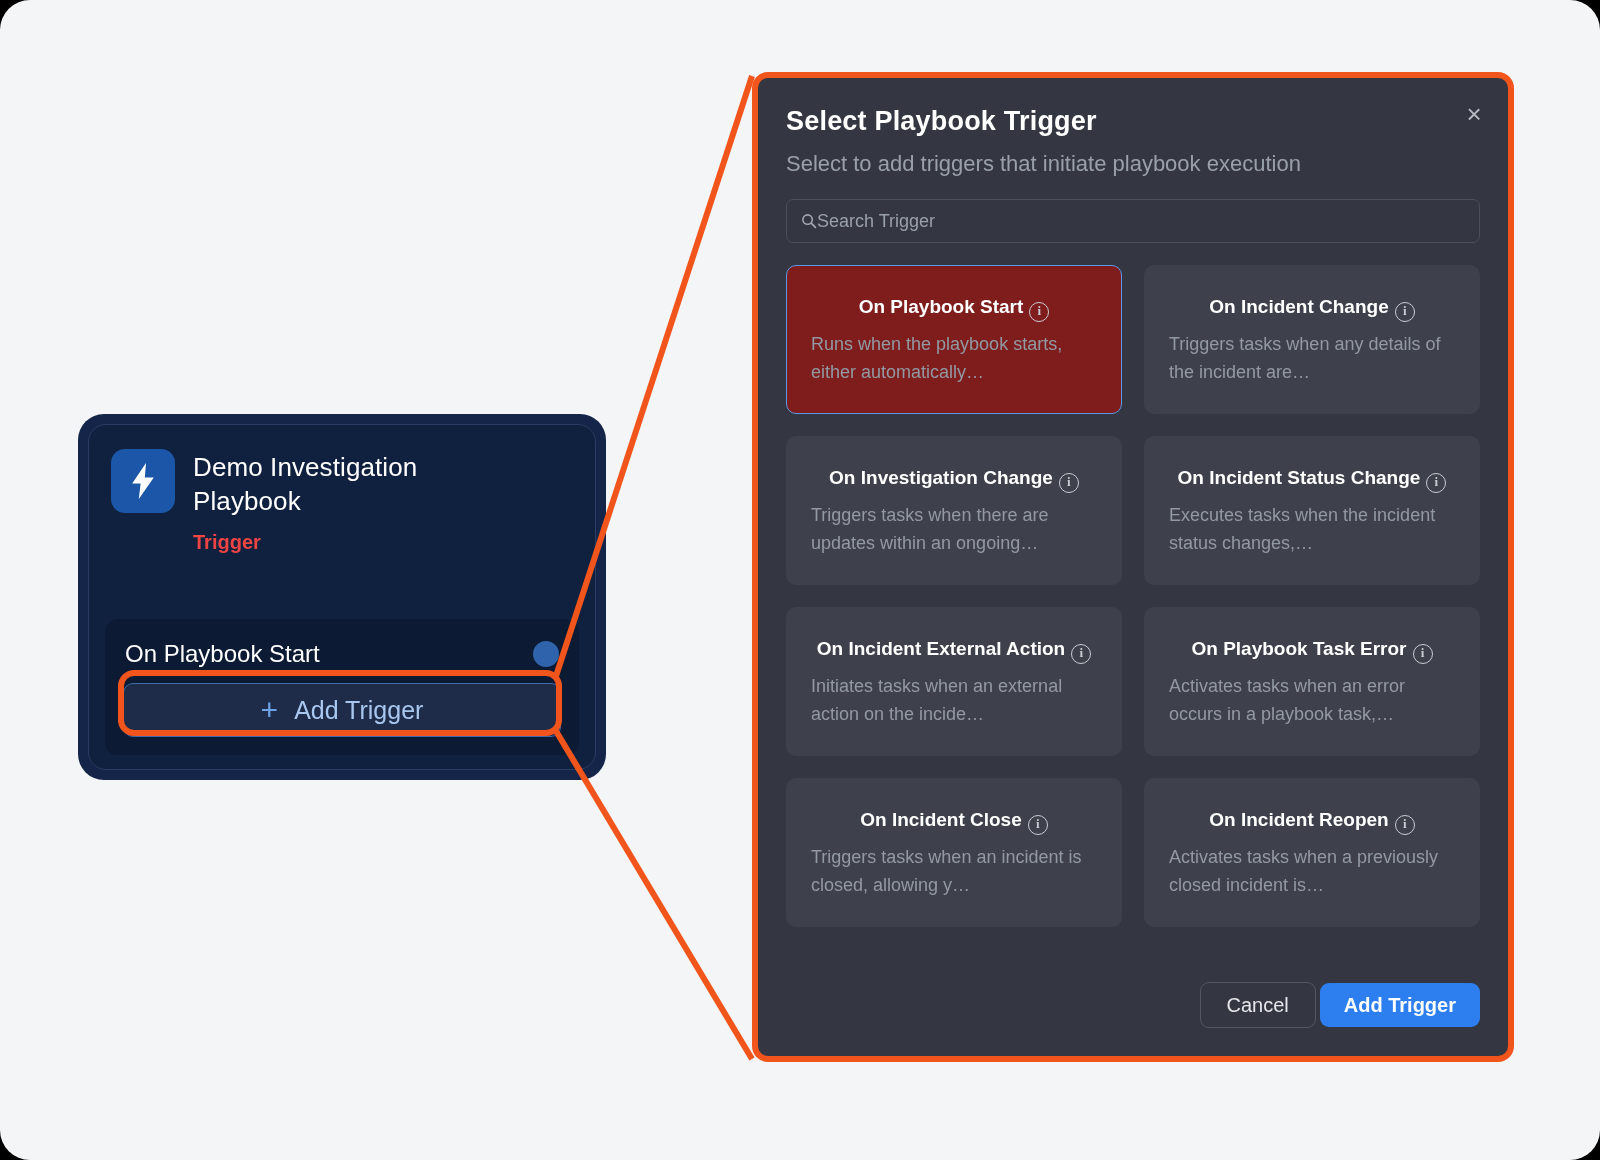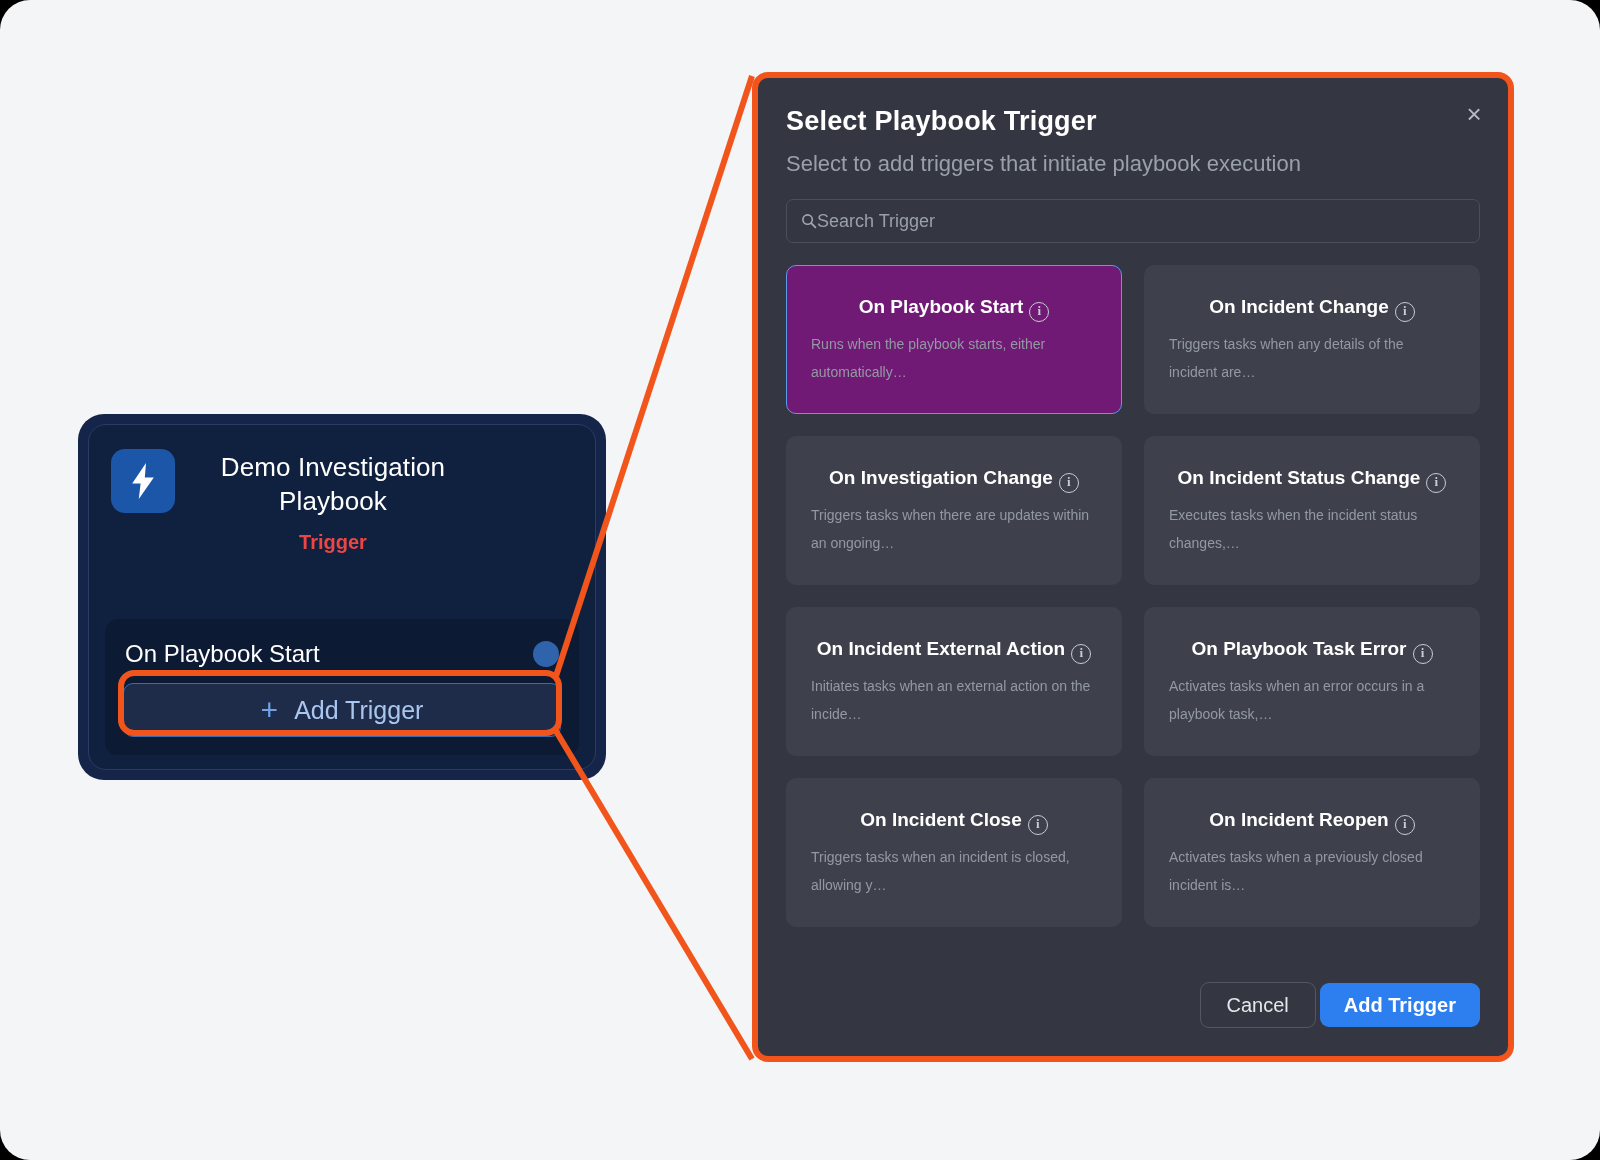--- a/index.html
+++ b/index.html
@@ -52,24 +52,23 @@
     border: 1px solid #2a3c63;
     border-radius: 18px;
     box-sizing: border-box;
     padding: 14px 16px 14px 16px;
     display: flex;
     flex-direction: column;
   }
   #playbook-header {
     display: flex;
     align-items: flex-start;
-    gap: 8px;
+    gap: 18px;
     padding: 10px 4px 0 6px;
     flex: 0 0 auto;
-    text-align: center;
   }
   #playbook-icon {
     width: 64px;
     height: 64px;
     flex: 0 0 64px;
     background: #1c56a8;
     border-radius: 14px;
     display: flex;
     align-items: center;
     justify-content: center;
@@ -219,21 +218,21 @@
     border-radius: 10px;
     box-sizing: border-box;
     padding: 16px 24px;
     display: flex;
     flex-direction: column;
     justify-content: center;
     overflow: hidden;
   }
   .trigger-card.selected {
     border-color: #599aea;
-    background: #701a75;
+    background: #7f1d1d;
   }
   .tc-title {
     color: #ffffff;
     font-size: 19px;
     font-weight: bold;
     text-align: center;
     line-height: 26px;
   }
   .tc-info {
     display: inline-block;
@@ -245,21 +244,21 @@
     font-size: 13px;
     font-weight: bold;
     line-height: 16px;
     text-align: center;
     font-family: "Liberation Serif", serif;
     vertical-align: -2px;
     margin-left: 6px;
   }
   .tc-desc {
     color: #9399a3;
-    font-size: 14px;
+    font-size: 18px;
     line-height: 28px;
     margin-top: 8px;
     text-align: left;
   }
   #modal-footer {
     margin-top: auto;
     display: flex;
     justify-content: flex-end;
     align-items: center;
     gap: 4px;

